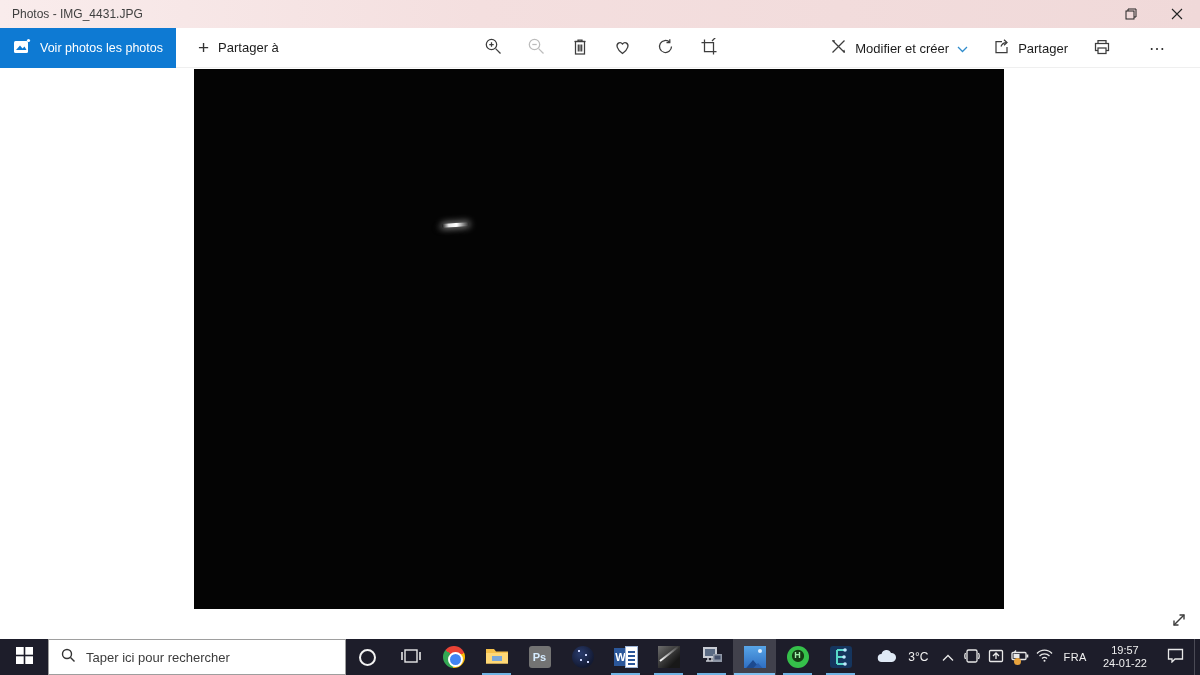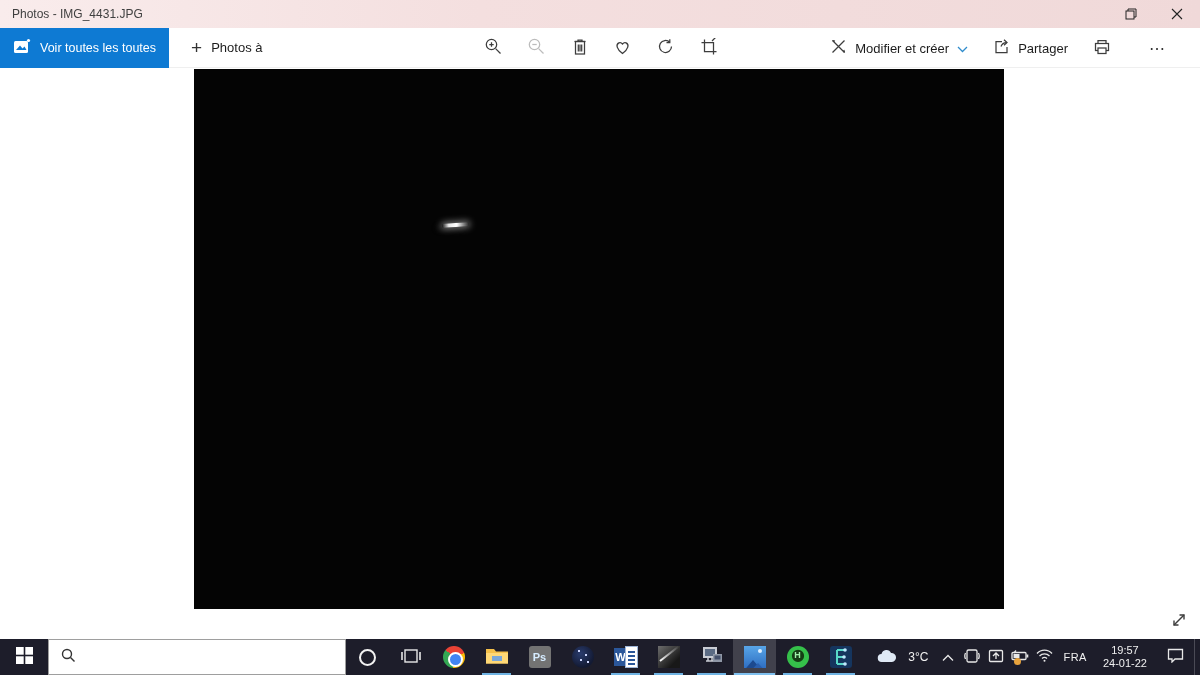--- a/index.html
+++ b/index.html
@@ -142,25 +142,25 @@
 
   <div class="toolbar">
     <button class="btn-viewall">
       <span>
         <svg width="18" height="16" viewBox="0 0 18 16">
             <rect x="1" y="3" width="14" height="12" rx="1.5" fill="#fff"></rect>
             <path d="M3 12 L7 7.5 L9.5 10.5 L11.5 8.5 L13.5 12 Z" fill="#0e7ad3"></path>
             <circle cx="15.5" cy="2.5" r="1.6" fill="#fff"></circle>
           </svg>
       </span>
-      <span>Voir toutes les toutes</span>
+      <span>Voir photos les photos</span>
     </button>
     <button class="btn-addto">
       <span class="glyph-plus">+</span>
-      <span>Photos à</span>
+      <span>Partager à</span>
     </button>
 
     <div class="center-icons">
       <button class="tool-ic">
         <span>
           <svg width="19" height="19" viewBox="0 0 19 19">
               <circle cx="7.5" cy="7.5" r="5.2"></circle>
               <path d="M11.6 11.6 L16.5 16.5"></path>
               <path d="M7.5 5.3 V9.7 M5.3 7.5 H9.7"></path>
             </svg>
@@ -278,20 +278,21 @@
       </span>
     </button>
 
     <div class="tb-search">
       <span>
         <svg width="15" height="15" viewBox="0 0 15 15">
             <circle cx="6" cy="6" r="4.5"></circle>
             <path d="M9.5 9.5 L13.5 13.5"></path>
           </svg>
       </span>
+      <input type="text" placeholder="Taper ici pour rechercher" style="">
     </div>
 
     <button class="tb-app">
       <span class="cortana-ring"></span>
     </button>
     <button class="tb-app">
       <span>
         <svg width="20" height="16" viewBox="0 0 20 16">
             <rect x="4" y="2" width="12" height="12" fill="none" stroke="#e8e8e8" stroke-width="1.4"></rect>
             <path d="M1 4 V12 M19 4 V12" stroke="#e8e8e8" stroke-width="1.6"></path>

